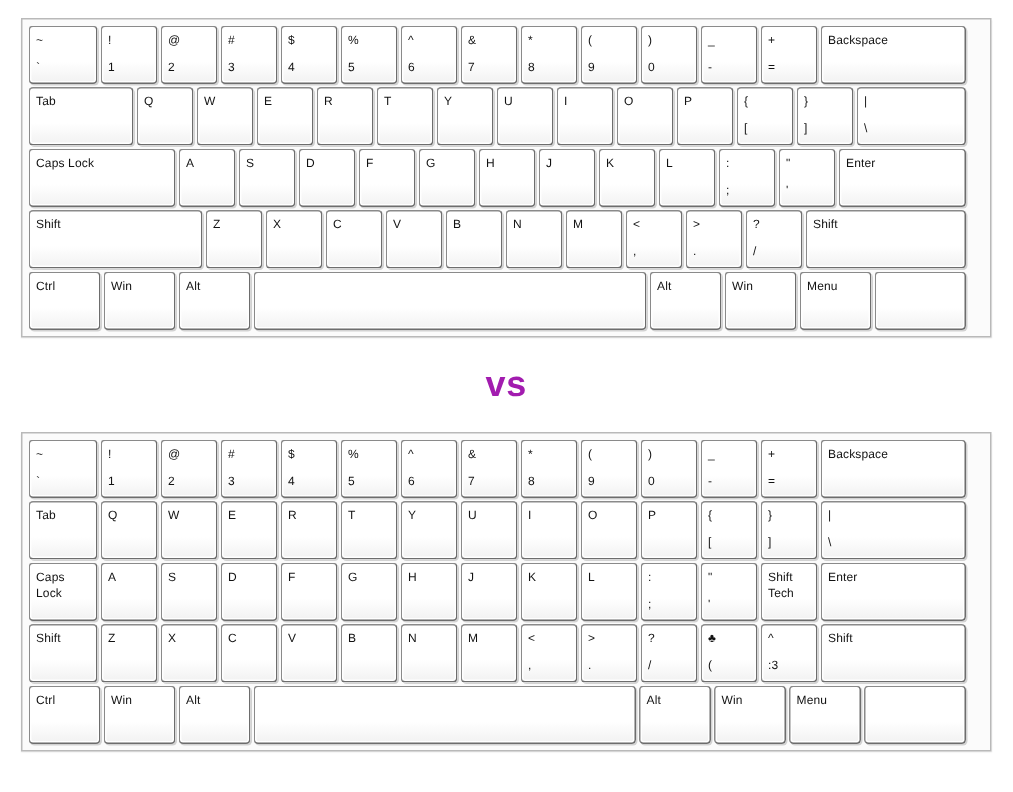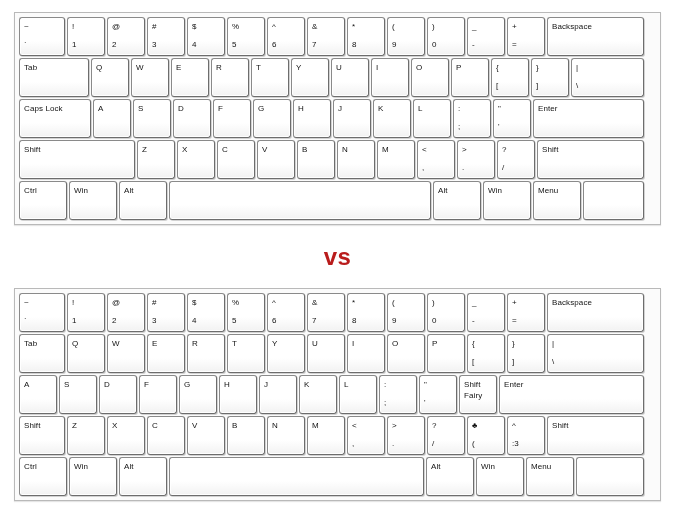--- a/index.html
+++ b/index.html
@@ -70,37 +70,37 @@
   .key .lbl-bot    { top: 22px; }
   .key .lbl-single { top: 4px; }
   .key .lbl-l1     { top: 4px; }
   .key .lbl-l2     { top: 15px; }
 
   
   .u1   { width: 38px; }
   .u1_2 { width: 46px; }
   .u1_6 { width: 48px; }
   .u1_8 { width: 70px; }
-  .u2   { width: 72px; text-align: center; }
+  .u2   { width: 98px; text-align: center; }
   .u3   { width: 116px; }
   .uspace-a { width: 262px; }
   .uspace-b { width: 255px; }
   .ugrow { flex: 1 1 auto; }
 
   
   #vs-label {
     position: absolute;
     left: 0;
     top: 243px;
     width: 675px;
     text-align: center;
     font-family: "Liberation Sans", sans-serif;
     font-size: 24px;
     font-weight: bold;
-    color: #b91c1c;
+    color: #a21caf;
     letter-spacing: 0.5px;
   }
 </style>
 </head>
 <body>
 
 <div class="keyboard" id="keyboard-top">
     <div class="kb-row">
       <div class="key u1_2">
         <span class="lbl-top">~</span>
@@ -414,20 +414,24 @@
       <div class="key u1">
         <span class="lbl-top">}</span>
         <span class="lbl-bot">]</span>
       </div>
       <div class="key ugrow">
         <span class="lbl-top">|</span>
         <span class="lbl-bot">\</span>
       </div>
     </div>
     <div class="kb-row">
+      <div class="key u1_2">
+        <span class="lbl-l1">Caps</span>
+        <span class="lbl-l2">Lock</span>
+      </div>
       <div class="key u1">
         <span class="lbl-single">A</span>
       </div>
       <div class="key u1">
         <span class="lbl-single">S</span>
       </div>
       <div class="key u1">
         <span class="lbl-single">D</span>
       </div>
       <div class="key u1">
@@ -451,21 +455,21 @@
       <div class="key u1">
         <span class="lbl-top">:</span>
         <span class="lbl-bot">;</span>
       </div>
       <div class="key u1">
         <span class="lbl-top">"</span>
         <span class="lbl-bot">'</span>
       </div>
       <div class="key u1">
         <span class="lbl-l1">Shift</span>
-        <span class="lbl-l2">Fairy</span>
+        <span class="lbl-l2">Tech</span>
       </div>
       <div class="key ugrow">
         <span class="lbl-single">Enter</span>
       </div>
     </div>
     <div class="kb-row">
       <div class="key u1_2">
         <span class="lbl-single">Shift</span>
       </div>
       <div class="key u1">

